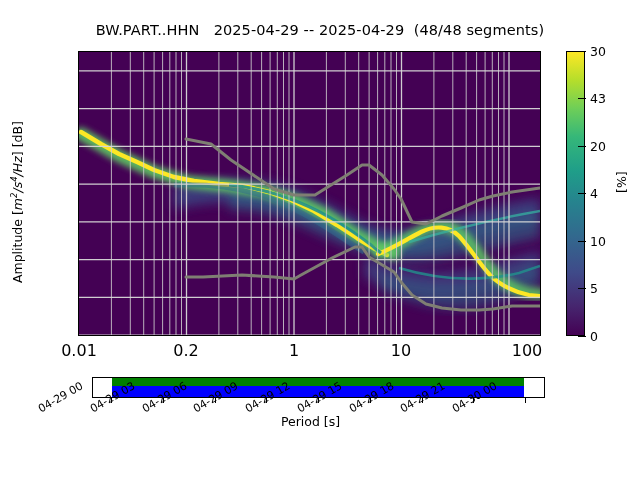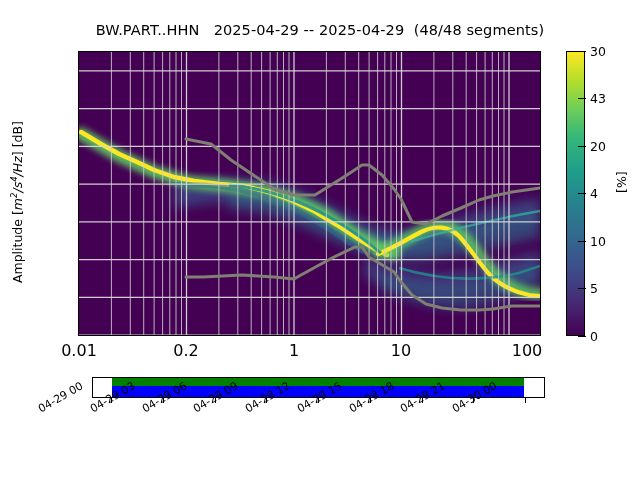--- a/index.html
+++ b/index.html
@@ -197,20 +197,21 @@
                    L333,243 L347,252 L363,256 L382,258 L400,258 L414,257
                    L433,254 L461,254" stroke="#7f7f73" stroke-width="3" fill="none" stroke-linejoin="round" stroke-linecap="round"></path>
         </g>
       </svg>
     </div>
 
     <div class="ylabel">
       <span>Amplitude [</span><i><span>m</span><sup>2</sup><span>/s</span><sup>4</sup><span>/Hz</span></i><span>] [dB]</span>
     </div>
 
+    <div class="xlabel">Period [s]</div>
   </div>
 
   <div class="xtick" style="left:79px">0.01</div>
   <div class="xtick" style="left:186px">0.2</div>
   <div class="xtick" style="left:294px">1</div>
   <div class="xtick" style="left:401px">10</div>
   <div class="xtick" style="left:527px">100</div>
 
   <div class="cbar"></div>
   <div class="cbtickmark" style="top:51px"></div>

